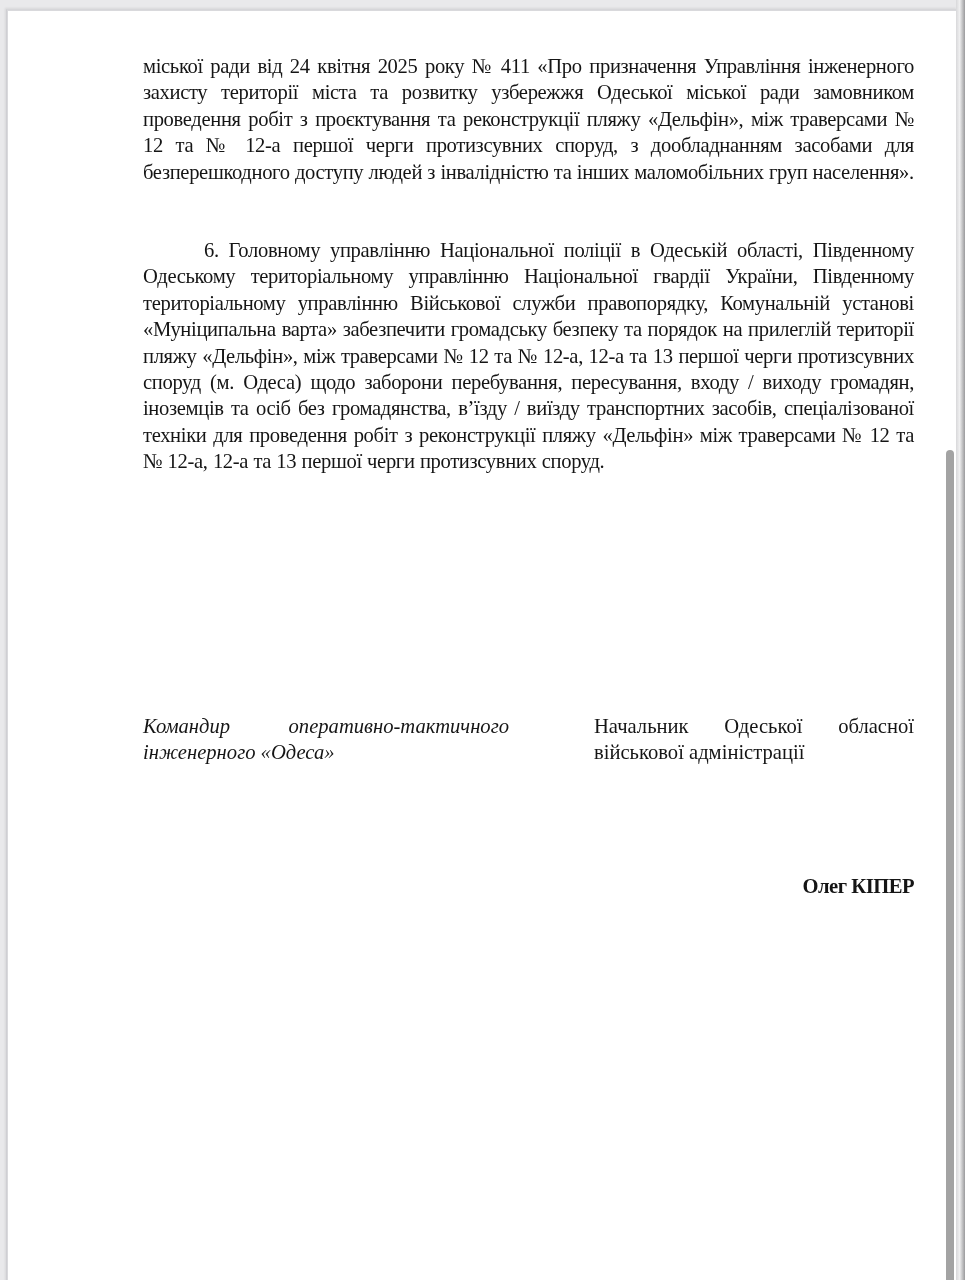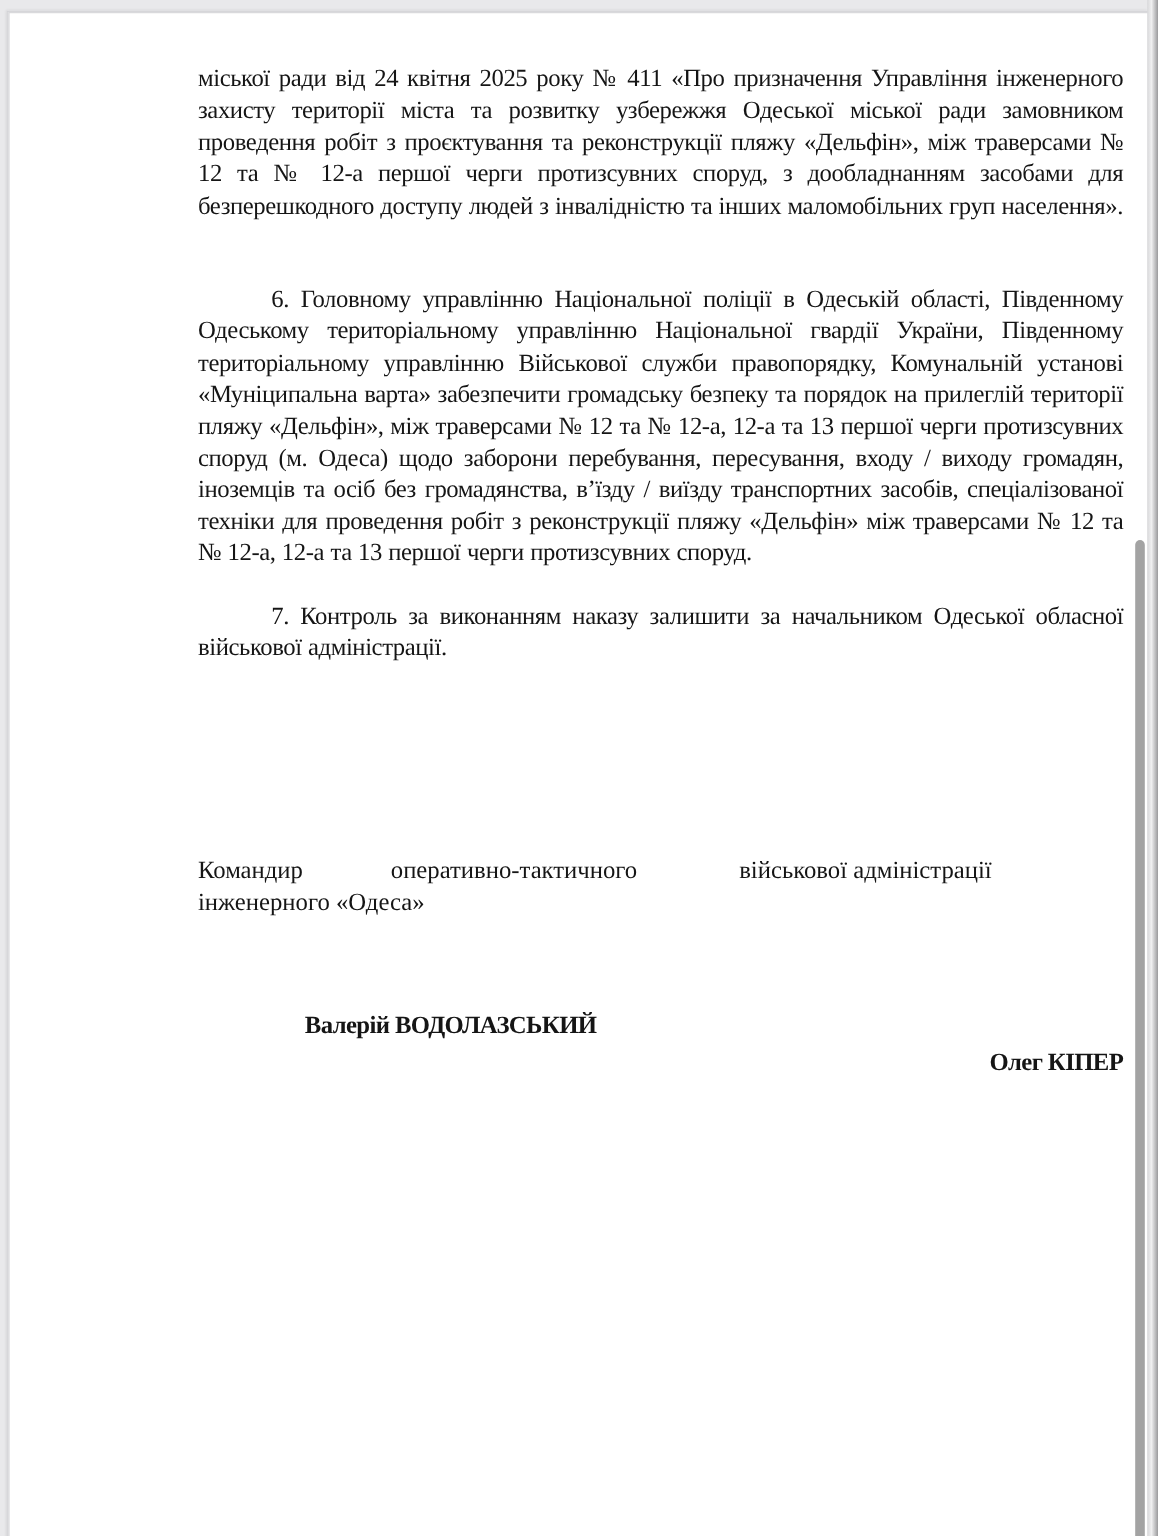--- a/index.html
+++ b/index.html
@@ -30,21 +30,20 @@
     }
     .content {
       position: absolute;
       left: 137px;
       top: 53px;
       width: 771px;
       font-family: "Liberation Serif", serif;
       font-size: 20.6px;
       line-height: 26.4px;
       color: #151515;
-      margin-left: 22px;
     }
     .para {
       text-align: justify;
       text-align-last: left;
       margin: 0;
       letter-spacing: -0.35px;
       word-spacing: 0.5px;
     }
     .para.indented {
       text-indent: 61px;
@@ -58,20 +57,21 @@
       left: 0;
       width: 771px;
     }
     .sign-left {
       position: absolute;
       left: 0;
       top: 0;
       width: 366px;
       text-align: justify;
       text-align-last: left;
+      font-style: italic;
     }
     .sign-left .justify-line {
       display: block;
       text-align: justify;
       text-align-last: justify;
     }
     .sign-right {
       position: absolute;
       left: 451px;
       top: 0;
@@ -128,32 +128,31 @@
 <div class="viewer">
   <div class="page">
   </div>
 
   <div class="content" style="left:143px;">
     <p class="para">міської ради від 24 квітня 2025 року № 411 «Про призначення Управління інженерного захисту території міста та розвитку узбережжя Одеської міської ради замовником  проведення робіт з проєктування та реконструкції пляжу «Дельфін», між траверсами № 12 та № 12-а першої черги протизсувних споруд, з дообладнанням засобами для безперешкодного доступу людей з інвалідністю та інших маломобільних груп населення».</p>
     <div class="gap"></div>
     <div class="gap"></div>
     <p class="para indented">6. Головному управлінню Національної поліції в Одеській області, Південному Одеському територіальному управлінню Національної гвардії України, Південному територіальному управлінню Військової служби правопорядку, Комунальній установі «Муніципальна варта» забезпечити громадську безпеку та порядок на прилеглій території пляжу «Дельфін», між траверсами № 12 та № 12-а, 12-а та 13 першої черги протизсувних споруд (м. Одеса) щодо заборони перебування, пересування, входу / виходу громадян, іноземців та осіб без громадянства, в’їзду / виїзду транспортних засобів, спеціалізованої техніки для проведення робіт з реконструкції пляжу «Дельфін» між траверсами № 12 та № 12-а, 12-а та 13 першої черги протизсувних споруд.</p>
     <div class="gap"></div>
-    <p class="para indented">7. Контроль за виконанням наказу залишити за начальником Одеської обласної військової адміністрації.</p>
 
     <div class="sign-block">
       <div class="sign-left">
         <span class="justify-line">Командир оперативно-тактичного</span>
         <span>інженерного «Одеса»</span>
       </div>
       <div class="sign-right">
+        <span class="justify-line">Начальник Одеської обласної</span>
         <span>військової адміністрації</span>
       </div>
     </div>
 
-    <div class="name-left">Валерій ВОДОЛАЗСЬКИЙ</div>
     <div class="name-right">Олег КІПЕР</div>
   </div>
 
   <div class="scroll-track"></div>
   <div class="scroll-thumb"></div>
   <div class="right-edge"></div>
 </div>
 
 </body></html>

